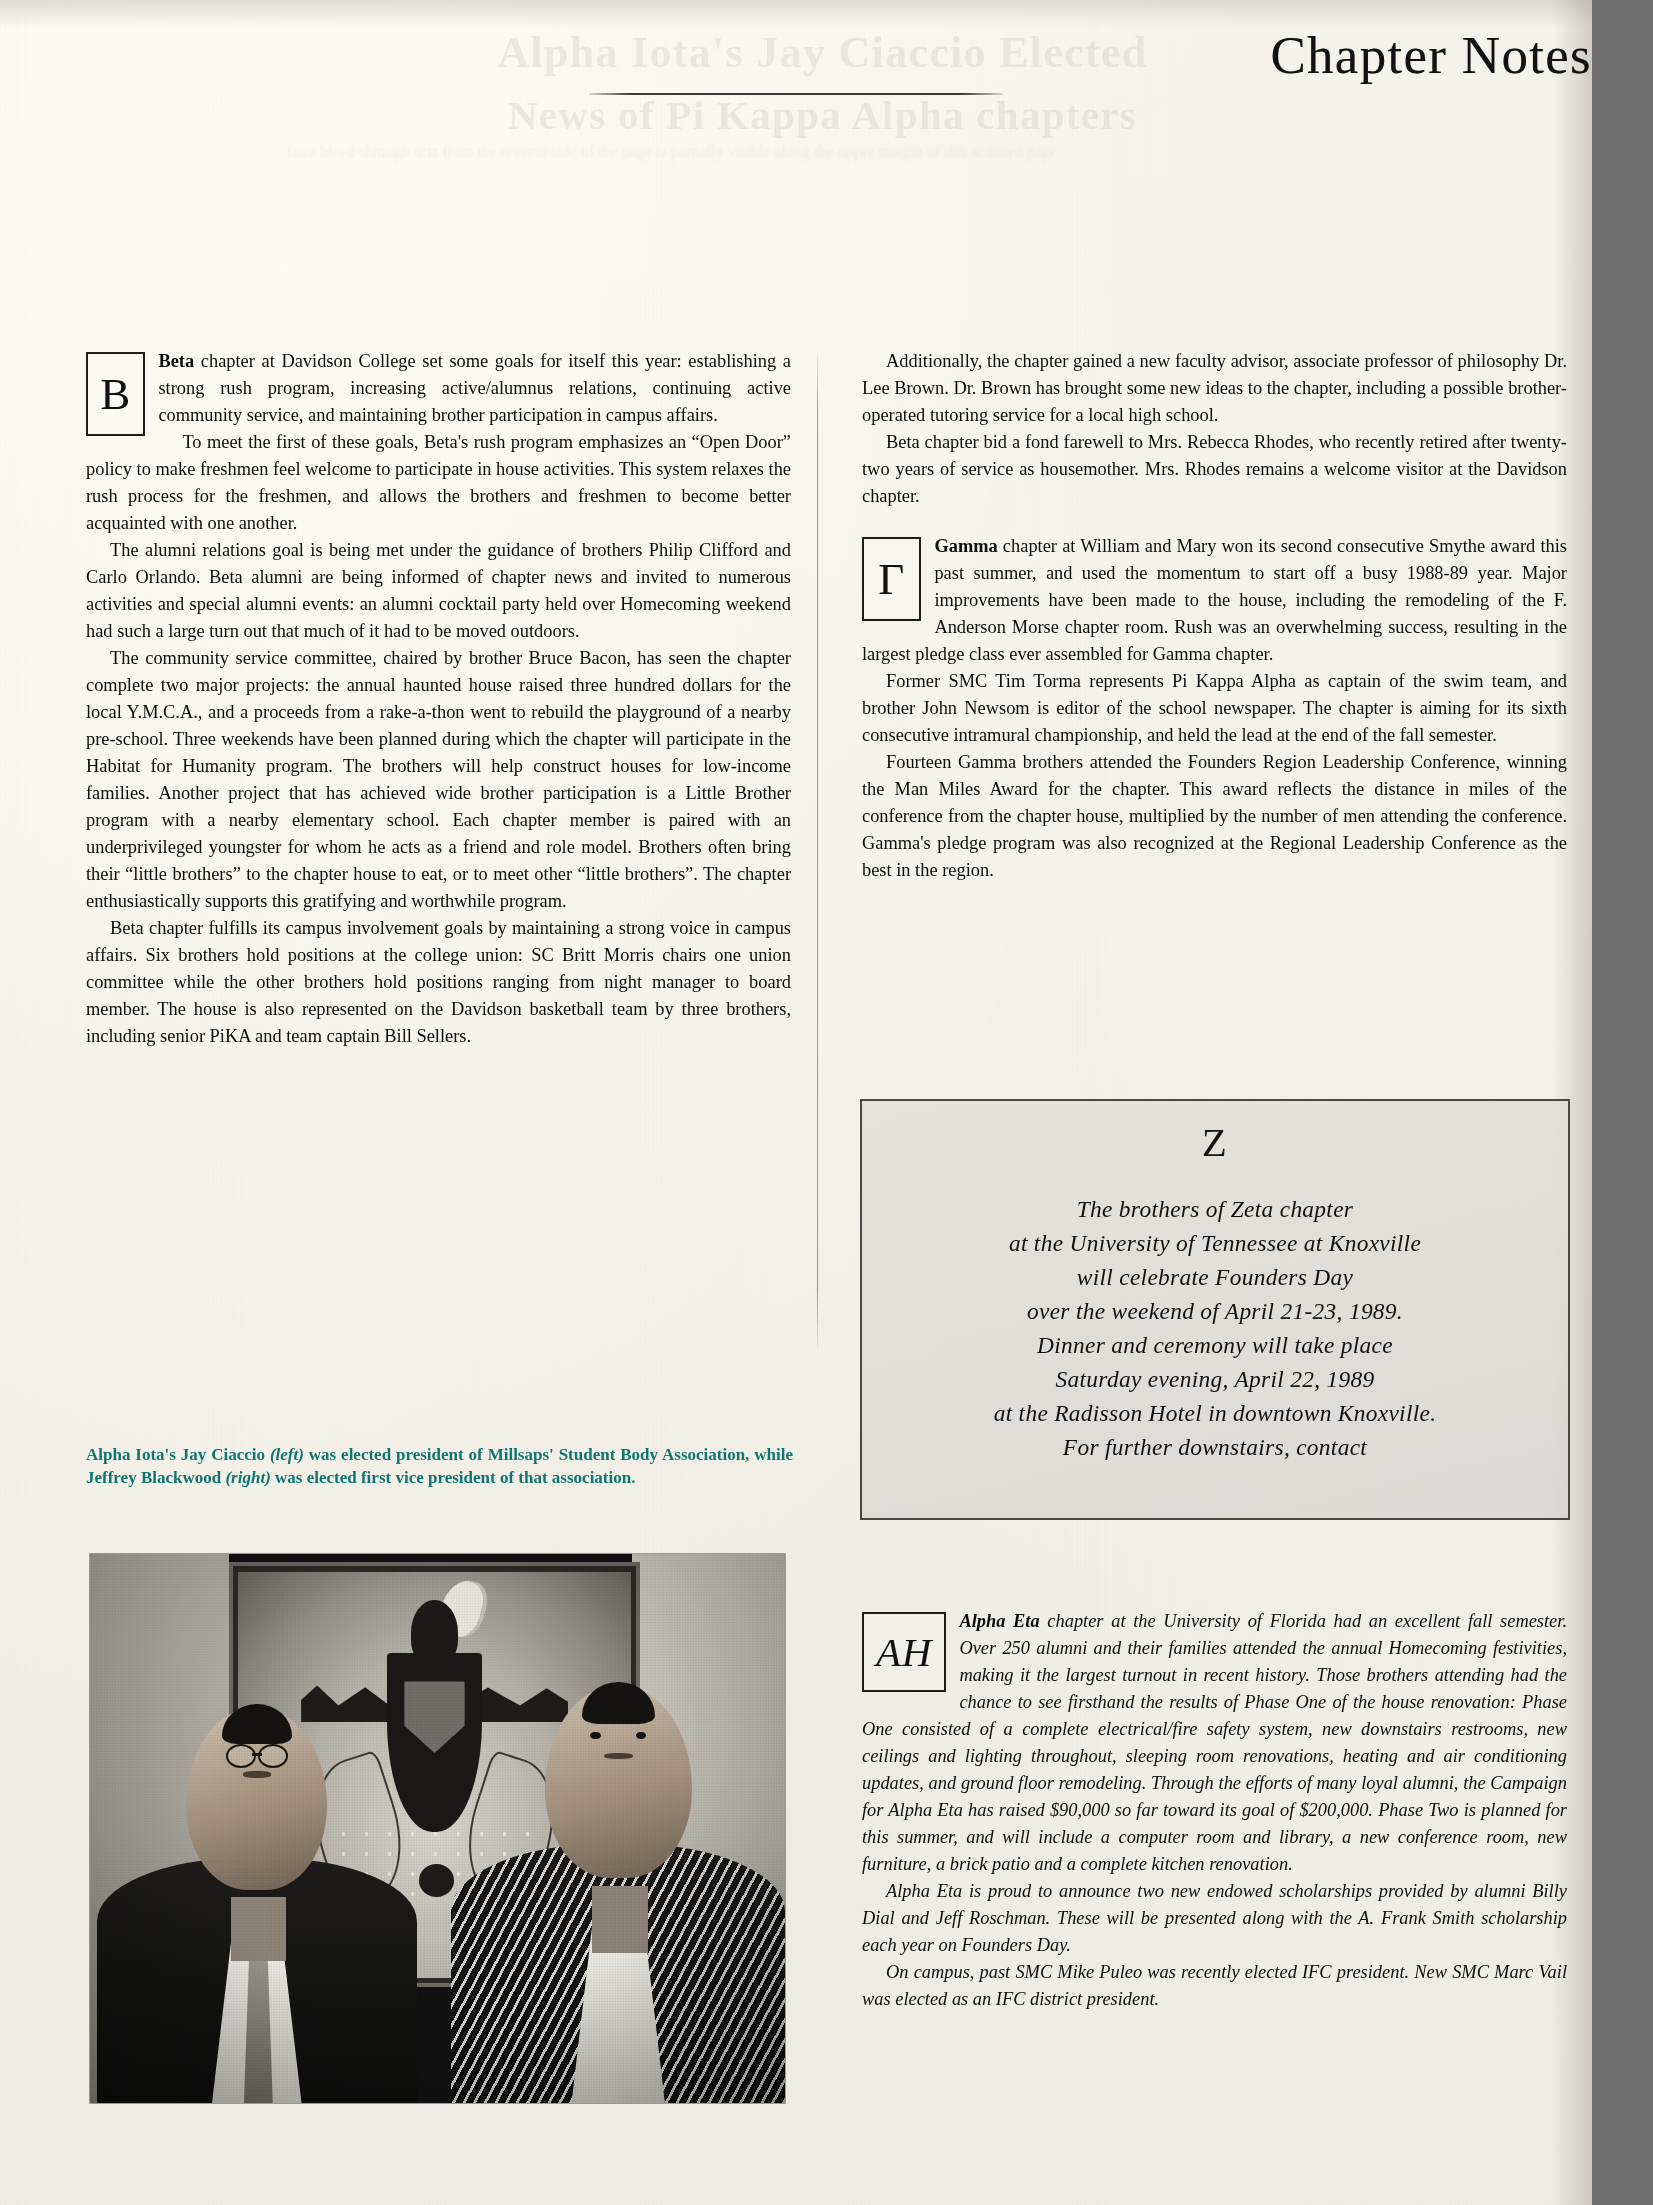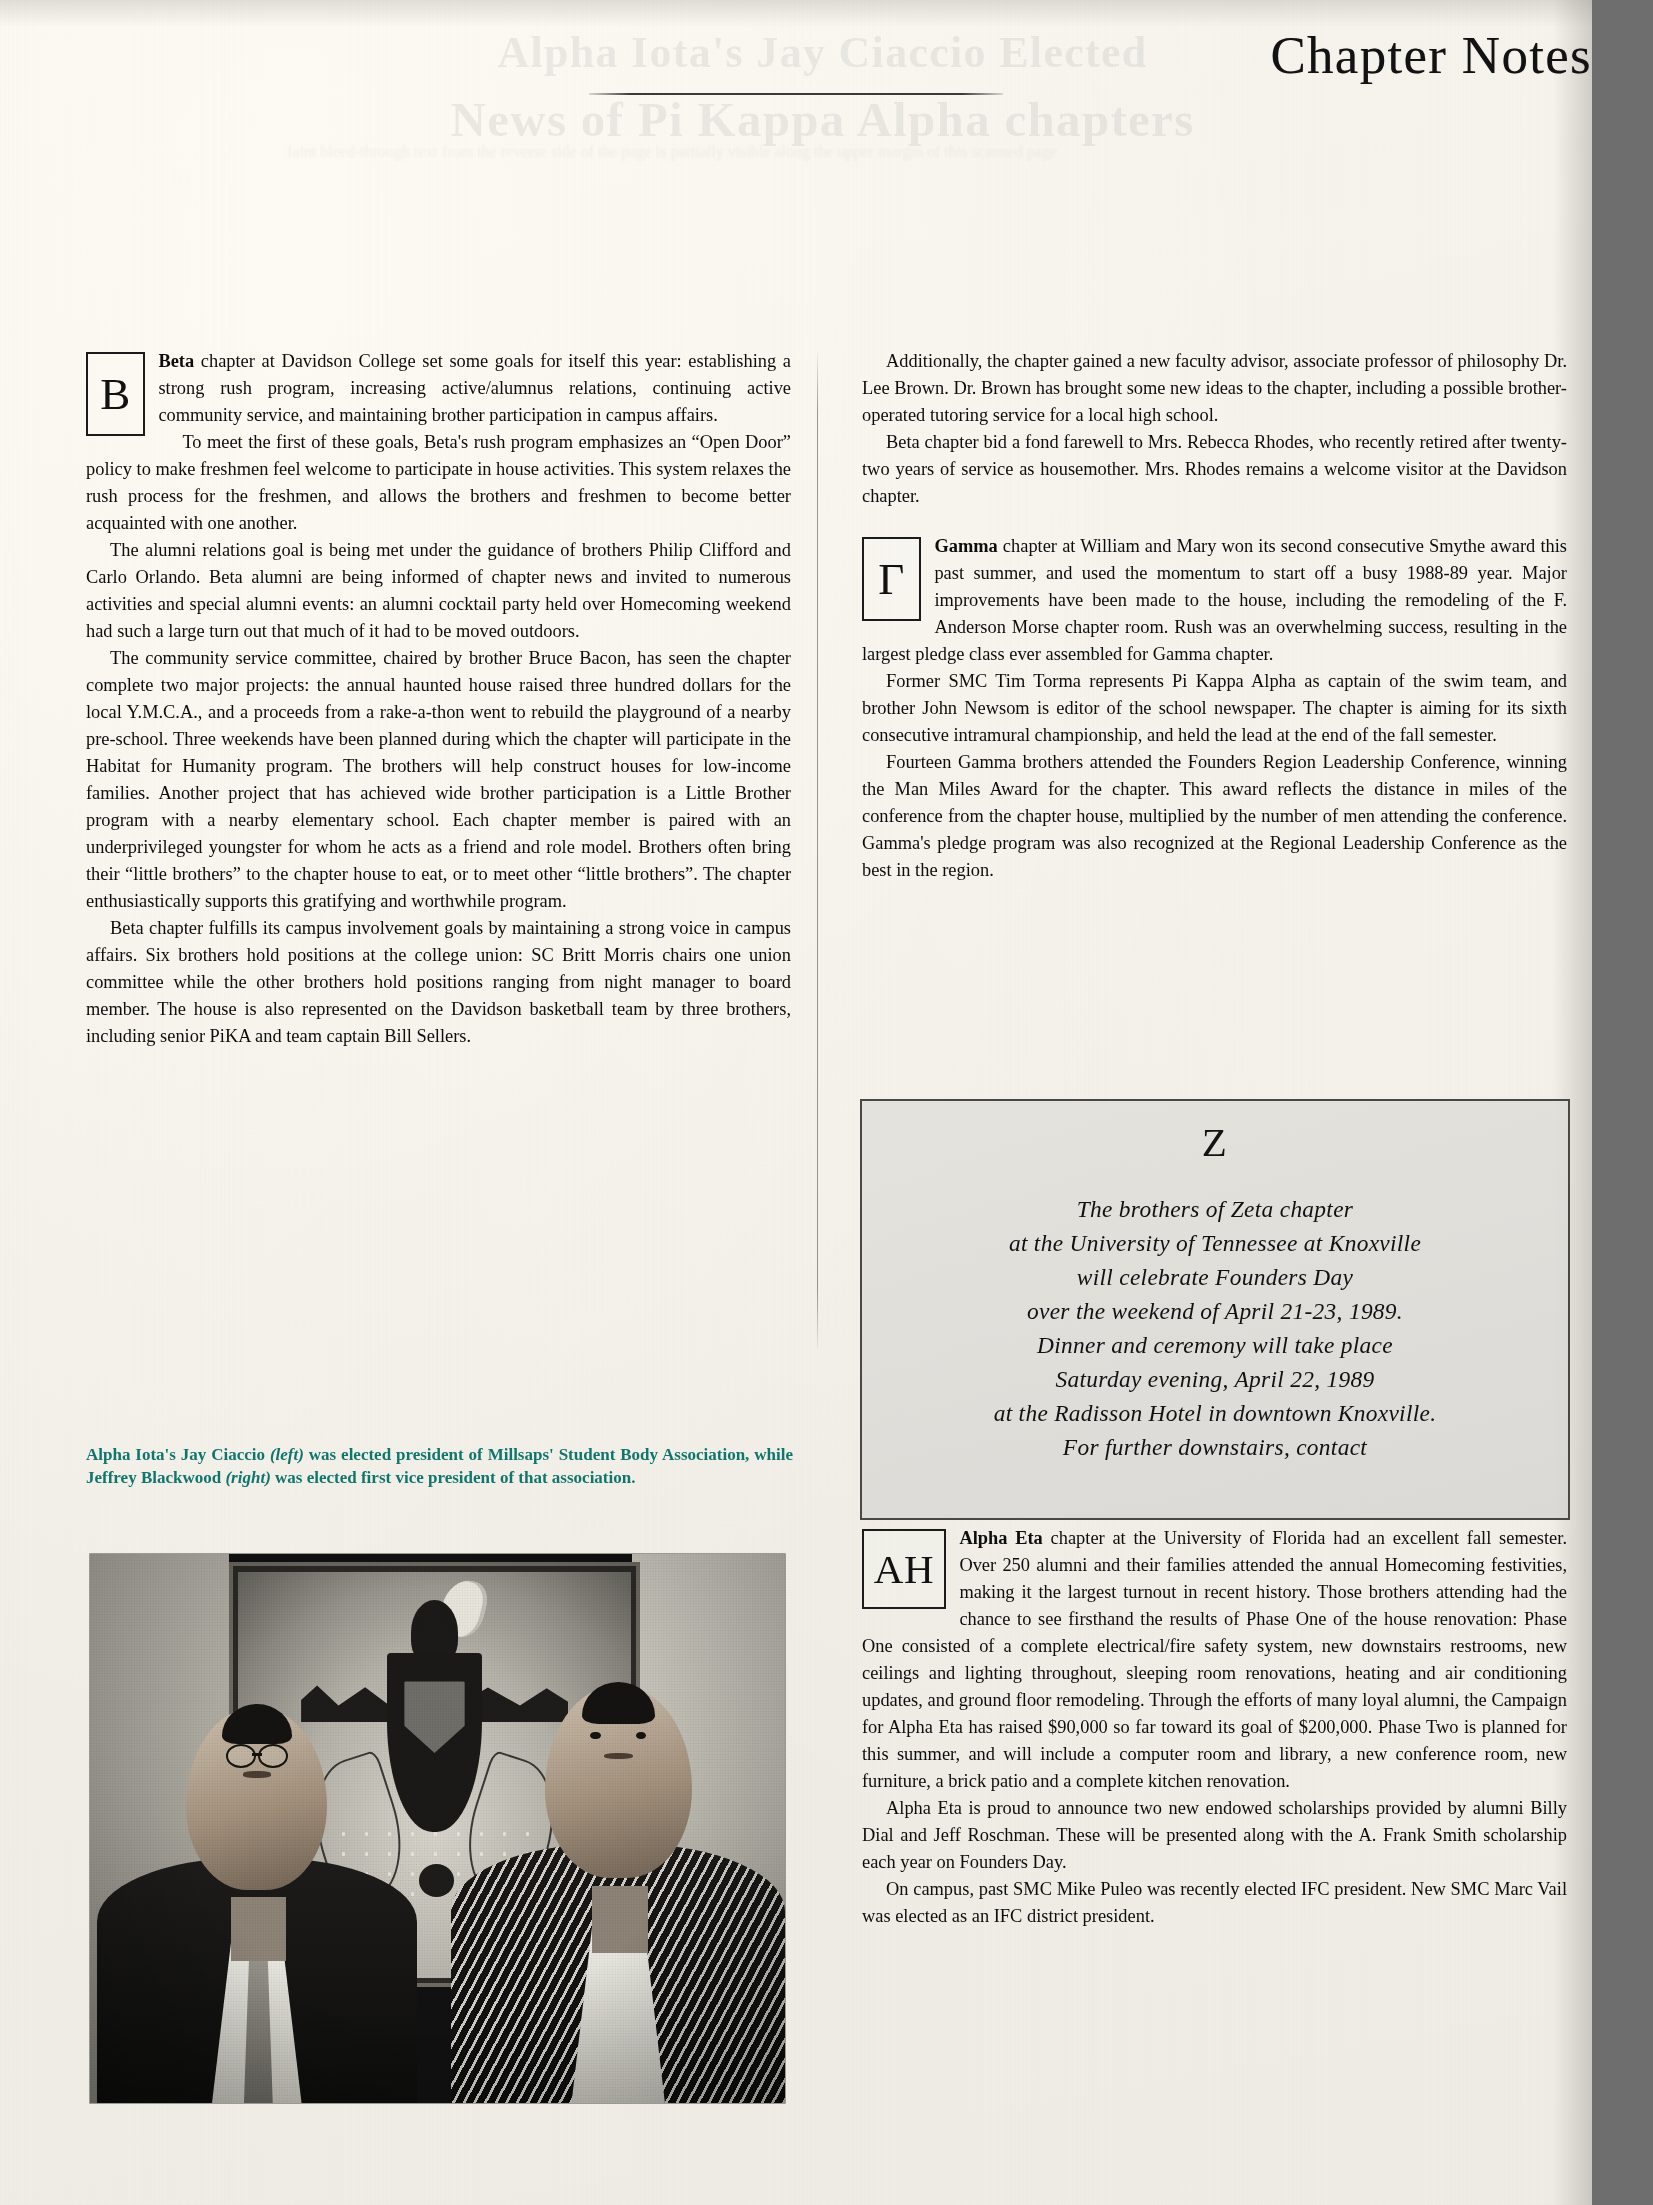--- a/index.html
+++ b/index.html
@@ -68,21 +68,21 @@
     width: 1471px;
     text-align: center;
     opacity: 0.075;
     color: #2b2b44;
     filter: blur(0.7px);
     z-index: 2;
     pointer-events: none;
     font-family: "Liberation Serif", serif;
   }
   .ghost-line-1 { font-size: 44px; font-weight: 700; letter-spacing: 1.3px; }
-  .ghost-line-2 { font-size: 49px; font-weight: 700; letter-spacing: 1.3px; margin-top: 13.4px; }
+  .ghost-line-2 { font-size: 41px; font-weight: 700; letter-spacing: 1.3px; margin-top: 13.4px; }
   .ghost-body {
     position: absolute;
     top: 140px;
     left: 287px;
     width: 1070px;
     opacity: 0.055;
     color: #2b2b44;
     filter: blur(0.9px);
     font-size: 16px;
     line-height: 23px;
@@ -483,21 +483,21 @@
         <div>at the University of Tennessee at Knoxville</div>
         <div>will celebrate Founders Day</div>
         <div>over the weekend of April 21-23, 1989.</div>
         <div>Dinner and ceremony will take place</div>
         <div>Saturday evening, April 22, 1989</div>
         <div>at the Radisson Hotel in downtown Knoxville.</div>
         <div>For further downstairs, contact</div>
       </div>
     </div>
 
-    <div class="col" style="left:862px; top:1525px; width:705px;">
+    <div class="col" style="left:862px; top:1608px; width:705px;font-style:italic;">
       <p class="no-indent">
         <span class="dropcap-wrap">
           <span class="dropcap-box double">
             <span class="dropcap-letter">AH</span>
           </span>
         </span><span class="lead-bold">Alpha Eta</span><span> chapter at the University of Florida had an excellent fall semester. Over 250 alumni and their families attended the annual Homecoming festivities, making it the largest turnout in recent history. Those brothers attending had the chance to see firsthand the results of Phase One of the house renovation: Phase One consisted of a complete electrical/fire safety system, new downstairs restrooms, new ceilings and lighting throughout, sleeping room renovations, heating and air conditioning updates, and ground floor remodeling. Through the efforts of many loyal alumni, the Campaign for Alpha Eta has raised $90,000 so far toward its goal of $200,000. Phase Two is planned for this summer, and will include a computer room and library, a new conference room, new furniture, a brick patio and a complete kitchen renovation.</span>
       </p>
       <p>Alpha Eta is proud to announce two new endowed scholarships provided by alumni Billy Dial and Jeff Roschman. These will be presented along with the A. Frank Smith scholarship each year on Founders Day.</p>
       <p>On campus, past SMC Mike Puleo was recently elected IFC president. New SMC Marc Vail was elected as an IFC district president.</p>
     </div>

